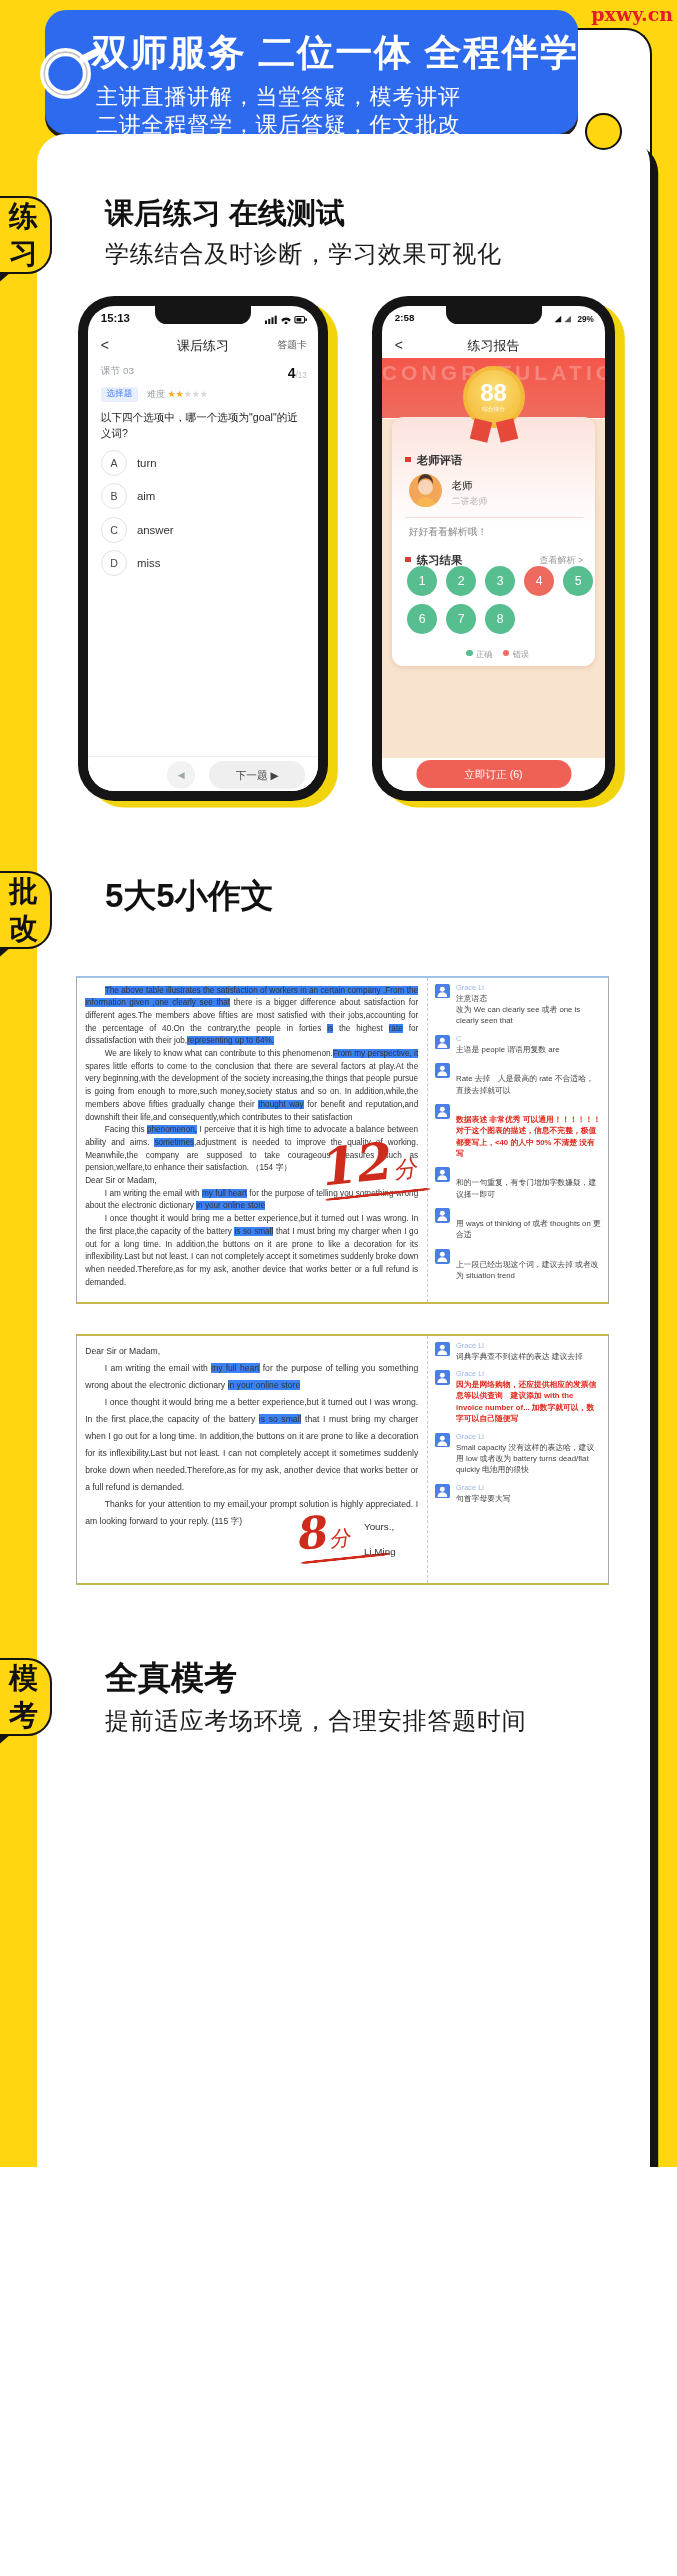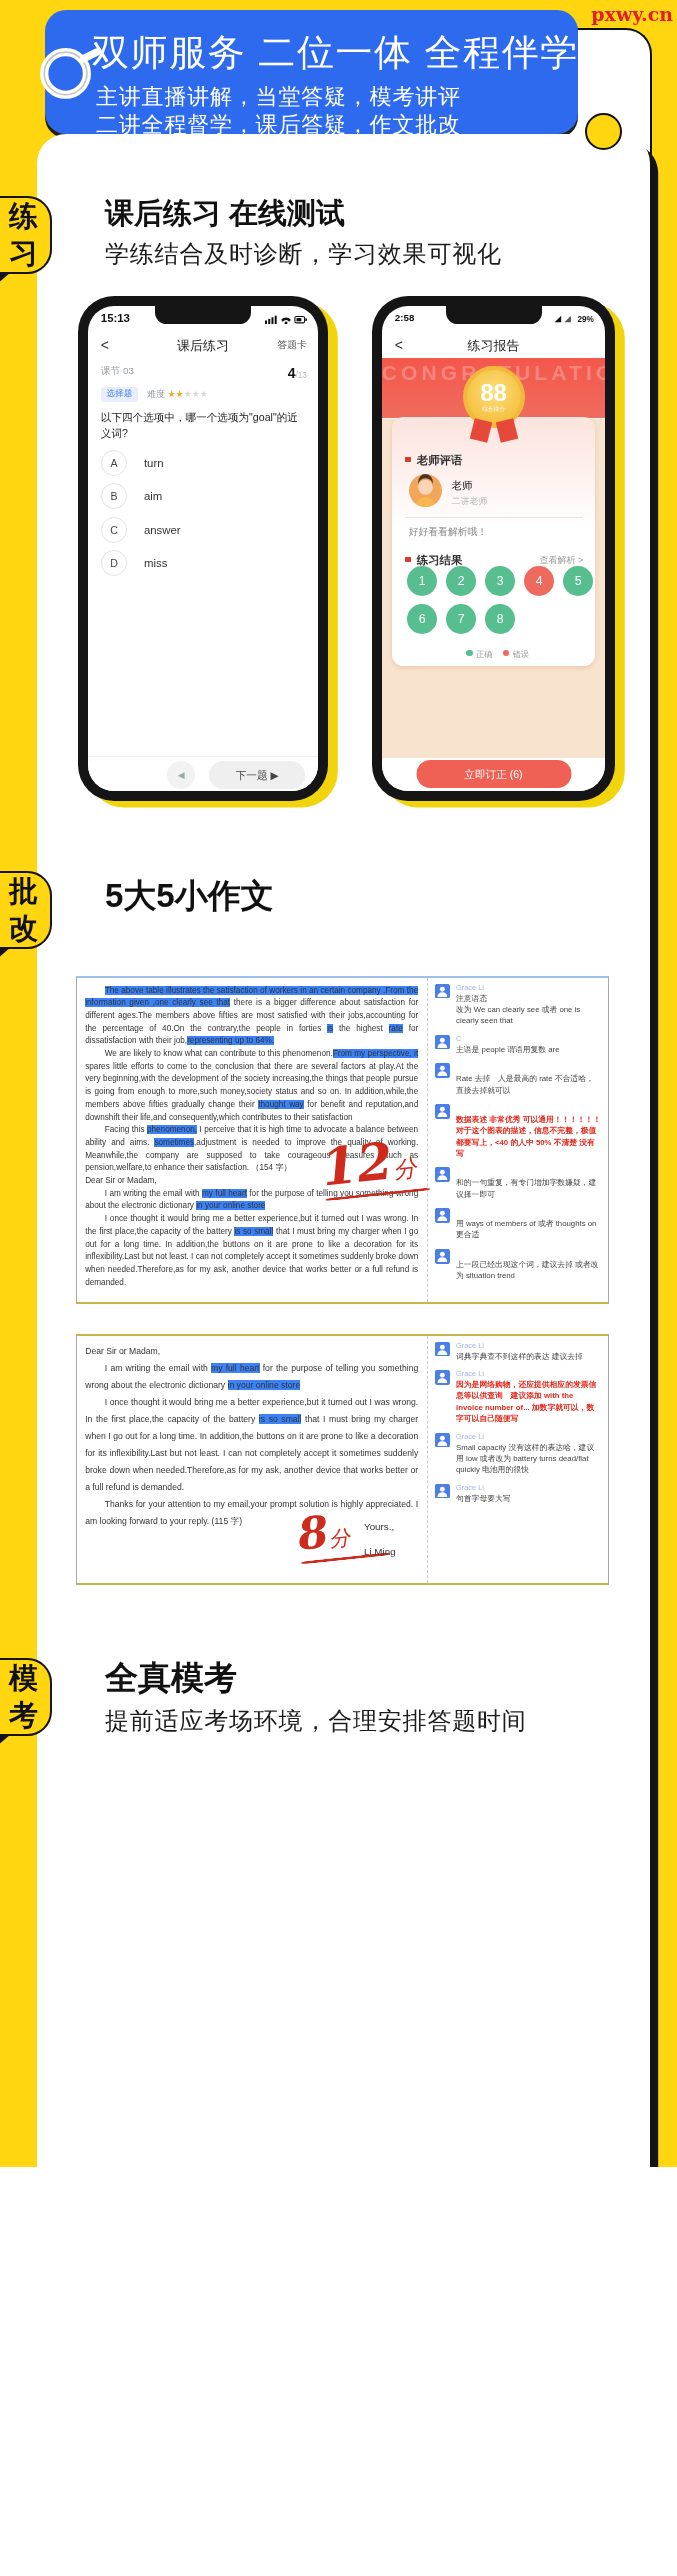--- a/index.html
+++ b/index.html
@@ -4,21 +4,21 @@
 <style>
   html,body{margin:0;padding:0;}
   body{font-family:"Liberation Sans","DejaVu Sans",sans-serif;}
   #poster{position:relative;width:678px;height:2167px;background:#FFD60F;overflow:hidden;}
 
   
   .watermark{position:absolute;top:3.3px;right:4.9px;font-family:"DejaVu Serif",serif;font-weight:bold;font-size:19px;color:#E11E2A;z-index:9;}
 
   
   .hdr{position:absolute;left:45px;top:9.8px;width:533px;height:124px;background:#2E6AEE;border-radius:21px;z-index:3;box-shadow:0 4.1px 0 rgba(10,10,10,.9);}
-  .hdr-title{position:absolute;left:47px;top:18px;width:457px;color:#fff;font-size:37px;font-weight:normal;letter-spacing:1.6px;white-space:nowrap;}
+  .hdr-title{position:absolute;left:47px;top:18px;width:457px;color:#fff;font-size:37px;font-weight:bold;letter-spacing:1.6px;white-space:nowrap;}
   .hdr-sub{position:absolute;left:51px;color:#fff;font-size:22px;letter-spacing:0.8px;white-space:nowrap;}
   .hook{position:absolute;left:18px;top:34px;z-index:4;}
 
   .shoulder{position:absolute;left:537px;top:28px;width:111px;height:147px;background:#fff;border:2.5px solid #111;border-bottom:none;border-radius:26px 26px 0 0;z-index:2;}
   .punch{position:absolute;left:585px;top:113px;width:33px;height:33px;background:#FFD60F;border:2.5px solid #111;border-radius:50%;z-index:5;}
 
   
   .card{position:absolute;left:37px;top:134px;width:613px;height:2404px;background:#fff;border-radius:29px;box-shadow:8.2px 9.8px 0 #141414;z-index:3;}
   .card-fade{position:absolute;left:0;bottom:0;width:100%;height:114px;border-radius:0 0 29px 29px;background:linear-gradient(180deg,rgba(255,244,180,0) 0%,#FAEDA6 100%);}
 
@@ -44,21 +44,21 @@
   .meta{position:absolute;top:59px;left:13px;right:11.4px;font-size:9.8px;color:#9aa0a6;}
   .prog-cur{font-size:14px;font-weight:bold;color:#111;}
   .prog-tot{font-size:8.2px;color:#b9bec4;}
   .badges{position:absolute;top:81px;left:13px;font-size:9px;color:#9aa0a6;}
   .chip{display:inline-block;background:#E7EEFD;color:#4A82F7;border-radius:3.3px;padding:1.6px 5.7px;font-size:8.6px;margin-right:6.5px;}
   .stars-on{color:#F5A623;font-size:9px;}
   .stars-off{color:#d9d9d9;font-size:9px;}
   .question{position:absolute;top:103px;left:13px;right:11.4px;font-size:10.6px;color:#222;line-height:1.55;}
   .opt{position:absolute;left:13px;height:28px;}
   .opt-c{display:inline-block;width:24.5px;height:24.5px;border:1.2px solid #e3e3e3;border-radius:50%;text-align:center;line-height:24.5px;font-size:10.6px;color:#444;vertical-align:middle;}
-  .opt-t{display:inline-block;margin-left:13px;font-size:11.4px;color:#333;vertical-align:middle;}
+  .opt-t{display:inline-block;margin-left:6px;font-size:11.4px;color:#333;vertical-align:middle;}
   .qz-footer{position:absolute;left:0;bottom:0;width:100%;height:34px;border-top:0.8px solid #efefef;background:#fff;}
   .prev-btn{position:absolute;right:123px;top:3.3px;width:28px;height:28px;border-radius:50%;background:#f2f2f2;color:#9aa;text-align:center;line-height:28px;font-size:9px;}
   .next-btn{position:absolute;right:13px;top:3.3px;width:96px;height:28px;border-radius:14px;background:#efefef;color:#444;text-align:center;line-height:28px;font-size:10.6px;}
 
   
   .rp-banner{position:absolute;top:52px;left:0;width:100%;height:60px;background:linear-gradient(180deg,#F4574B,#EF6C5E);overflow:hidden;}
   .congrats{position:absolute;top:3.3px;left:0;width:100%;text-align:center;font-size:21px;font-weight:bold;letter-spacing:4.1px;color:rgba(255,255,255,.25);white-space:nowrap;}
   .rp-peach{position:absolute;top:113px;left:0;width:100%;bottom:33px;background:#F8E4CE;}
   .medal{position:absolute;top:60px;left:50%;transform:translateX(-50%);z-index:6;width:70px;text-align:center;}
   .medal-c{width:62px;height:62px;margin:0 auto;border-radius:50%;background:radial-gradient(circle at 50% 40%,#FADF7A 0%,#F6C244 70%);border:4.1px solid #F3B93B;box-sizing:border-box;color:#fff;}
@@ -340,21 +340,21 @@
           <span class="c-name">　</span>
           <p class="c-line">和的一句重复，有专门增加字数嫌疑，建议择一即可</p>
         </div>
         <div class="comment">
           <span class="c-av"><svg width="14.7" height="14.7" viewBox="0 0 18 18">
               <rect width="18" height="18" rx="3" fill="#4a7fe8"></rect>
               <circle cx="9" cy="6.5" r="3" fill="#fff"></circle>
               <path d="M3 16 a6 6 0 0 1 12 0 z" fill="#fff"></path>
             </svg></span>
           <span class="c-name">　</span>
-          <p class="c-line">用 ways of members of 或者 thoughts on 更合适</p>
+          <p class="c-line">用 ways of thinking of 或者 thoughts on 更合适</p>
         </div>
         <div class="comment">
           <span class="c-av"><svg width="14.7" height="14.7" viewBox="0 0 18 18">
               <rect width="18" height="18" rx="3" fill="#4a7fe8"></rect>
               <circle cx="9" cy="6.5" r="3" fill="#fff"></circle>
               <path d="M3 16 a6 6 0 0 1 12 0 z" fill="#fff"></path>
             </svg></span>
           <span class="c-name">　</span>
           <p class="c-line">上一段已经出现这个词，建议去掉 或者改为 situation trend</p>
         </div>

